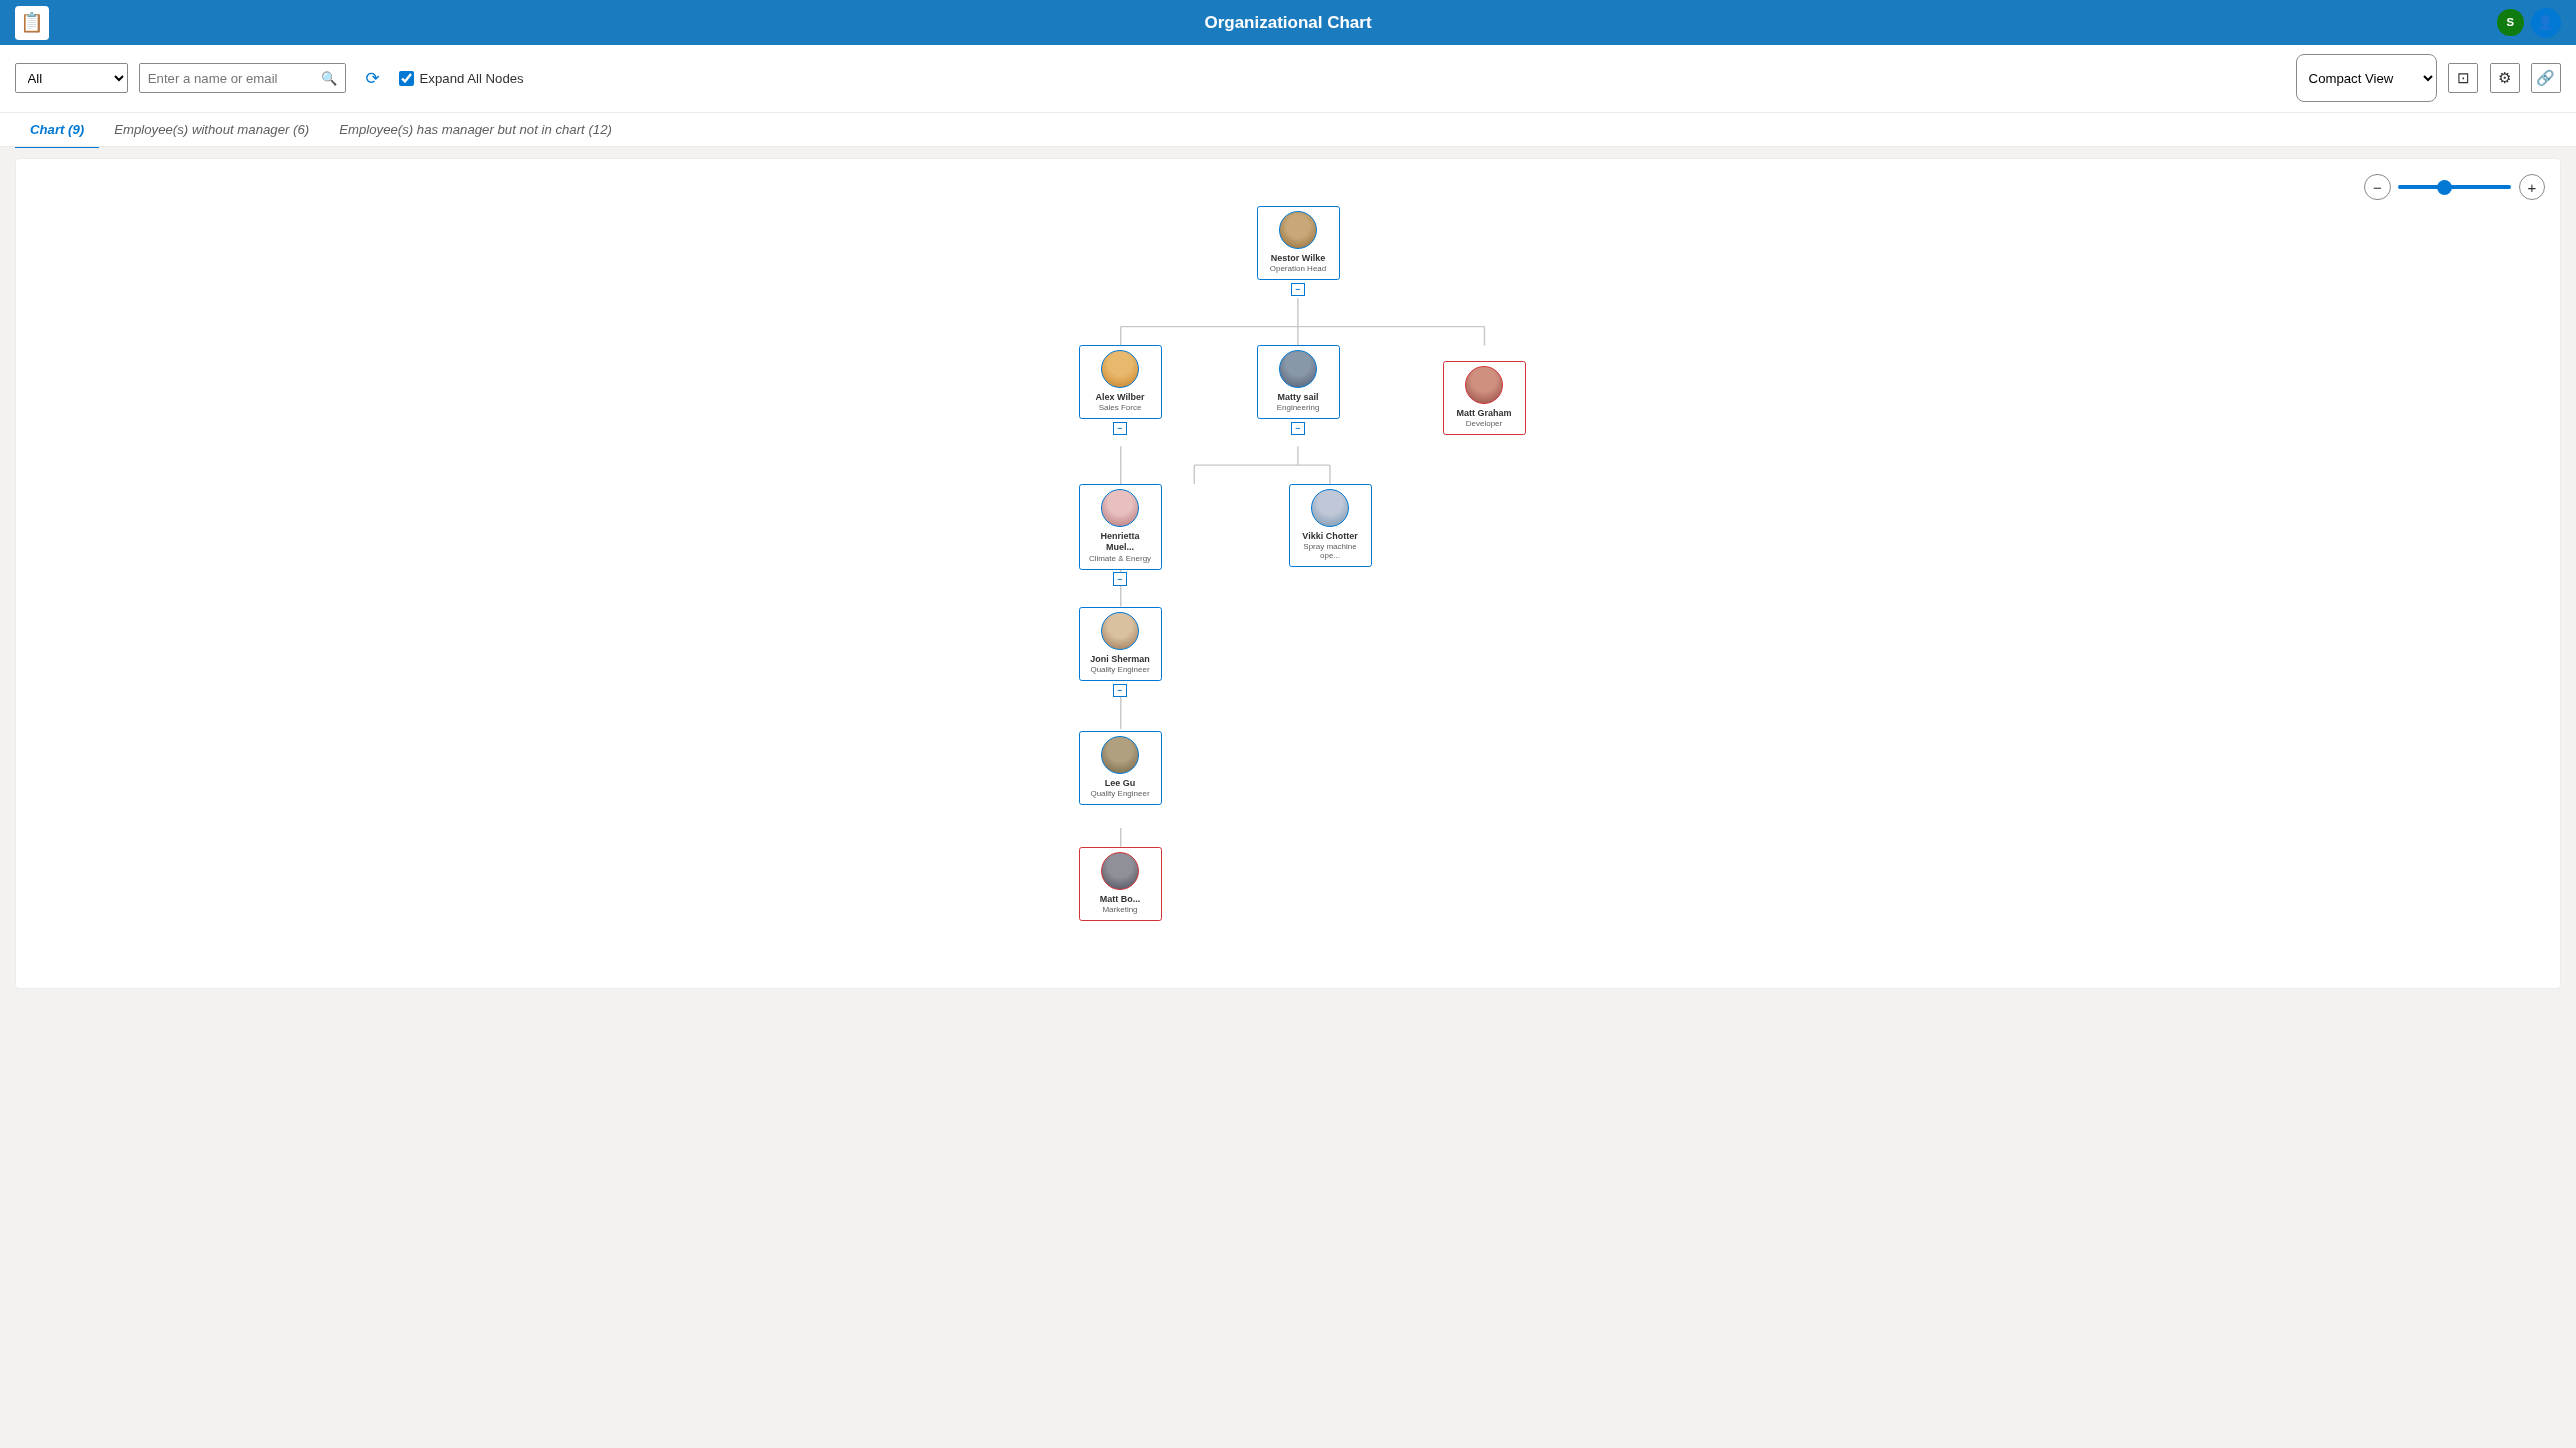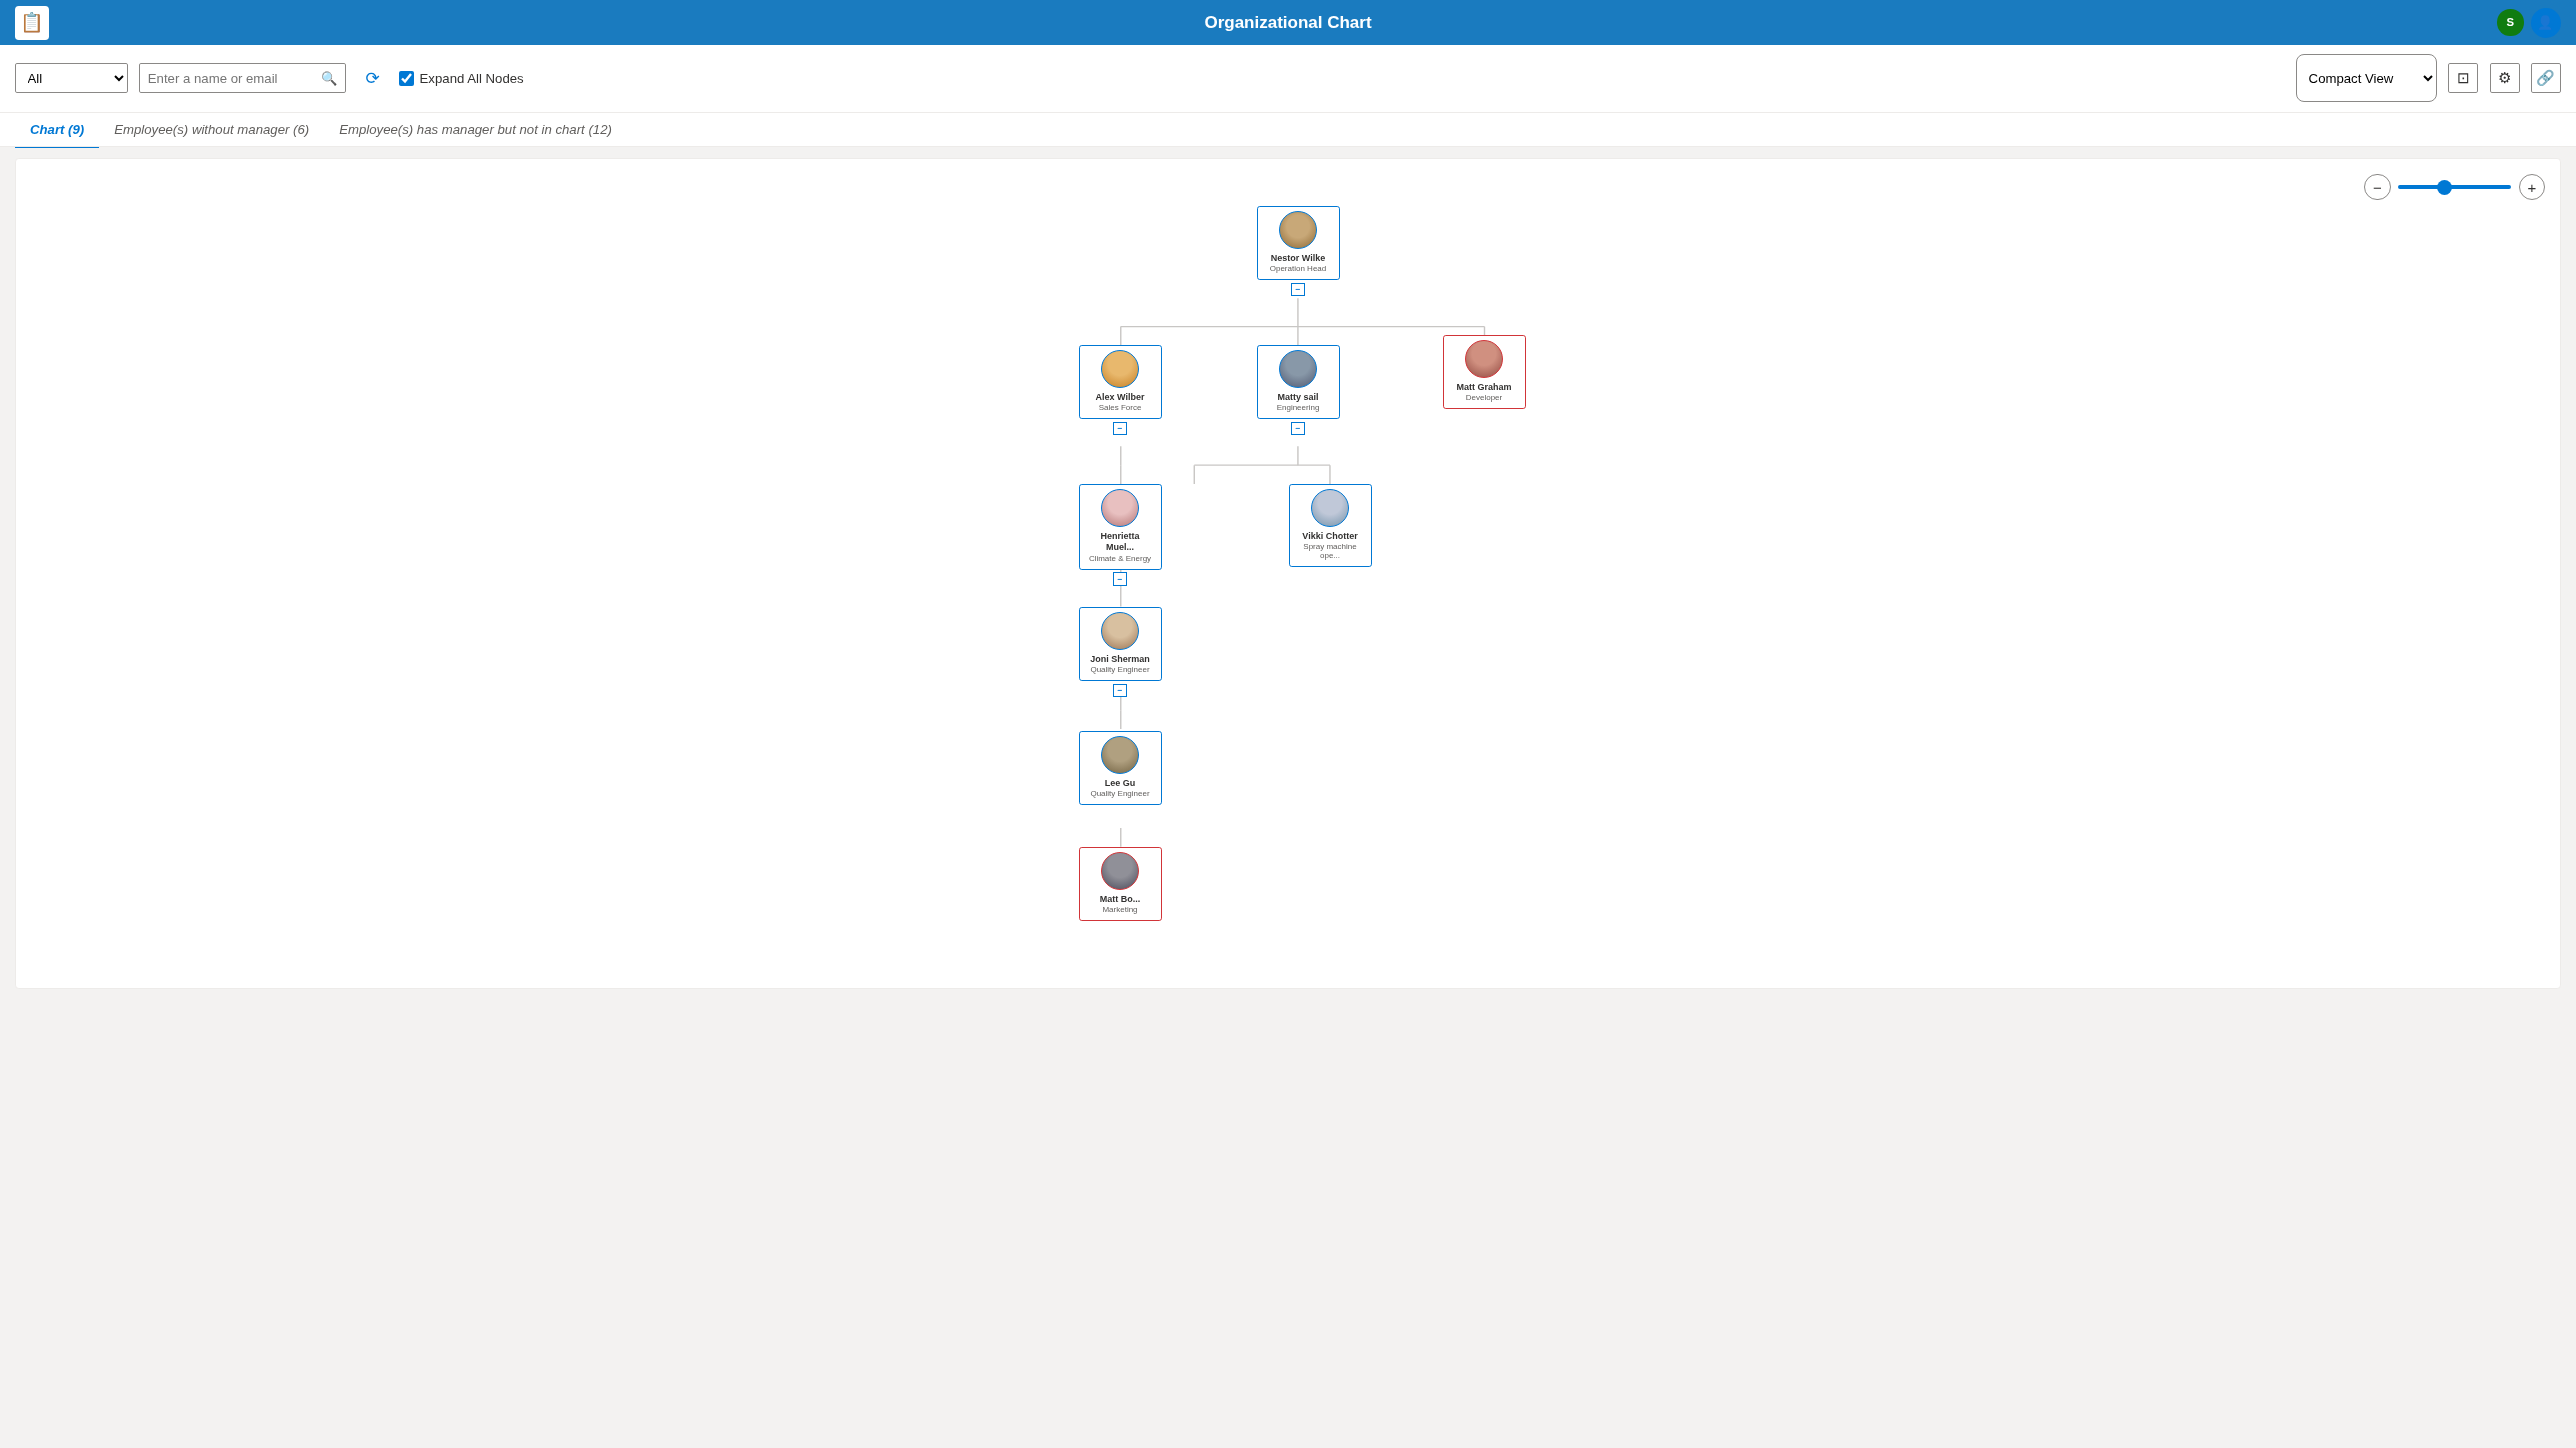--- a/index.html
+++ b/index.html
@@ -379,21 +379,21 @@
 
       <div class="org-node" style="left:336px; top:158px;">
         <div class="org-card">
           <div class="org-avatar" style="background: radial-gradient(circle at 50% 35%, #8898a8 40%, #505870 100%);"></div>
           <div class="org-name">Matty sail</div>
           <div class="org-role">Engineering</div>
         </div>
         <div class="expand-box">−</div>
       </div>
 
-      <div class="org-node" style="left:522px; top:148px;">
+      <div class="org-node" style="left:522px; top:174px;">
         <div class="org-card red-b">
           <div class="org-avatar red-av" style="background: radial-gradient(circle at 50% 35%, #d09080 40%, #904840 100%); border-color: #d13438;"></div>
           <div class="org-name">Matt Graham</div>
           <div class="org-role">Developer</div>
         </div>
       </div>
 
       <div class="org-node" style="left:158px; top:297px;">
         <div class="org-card">
           <div class="org-avatar" style="background: radial-gradient(circle at 50% 35%, #e8c0c0 40%, #b07070 100%);"></div>

